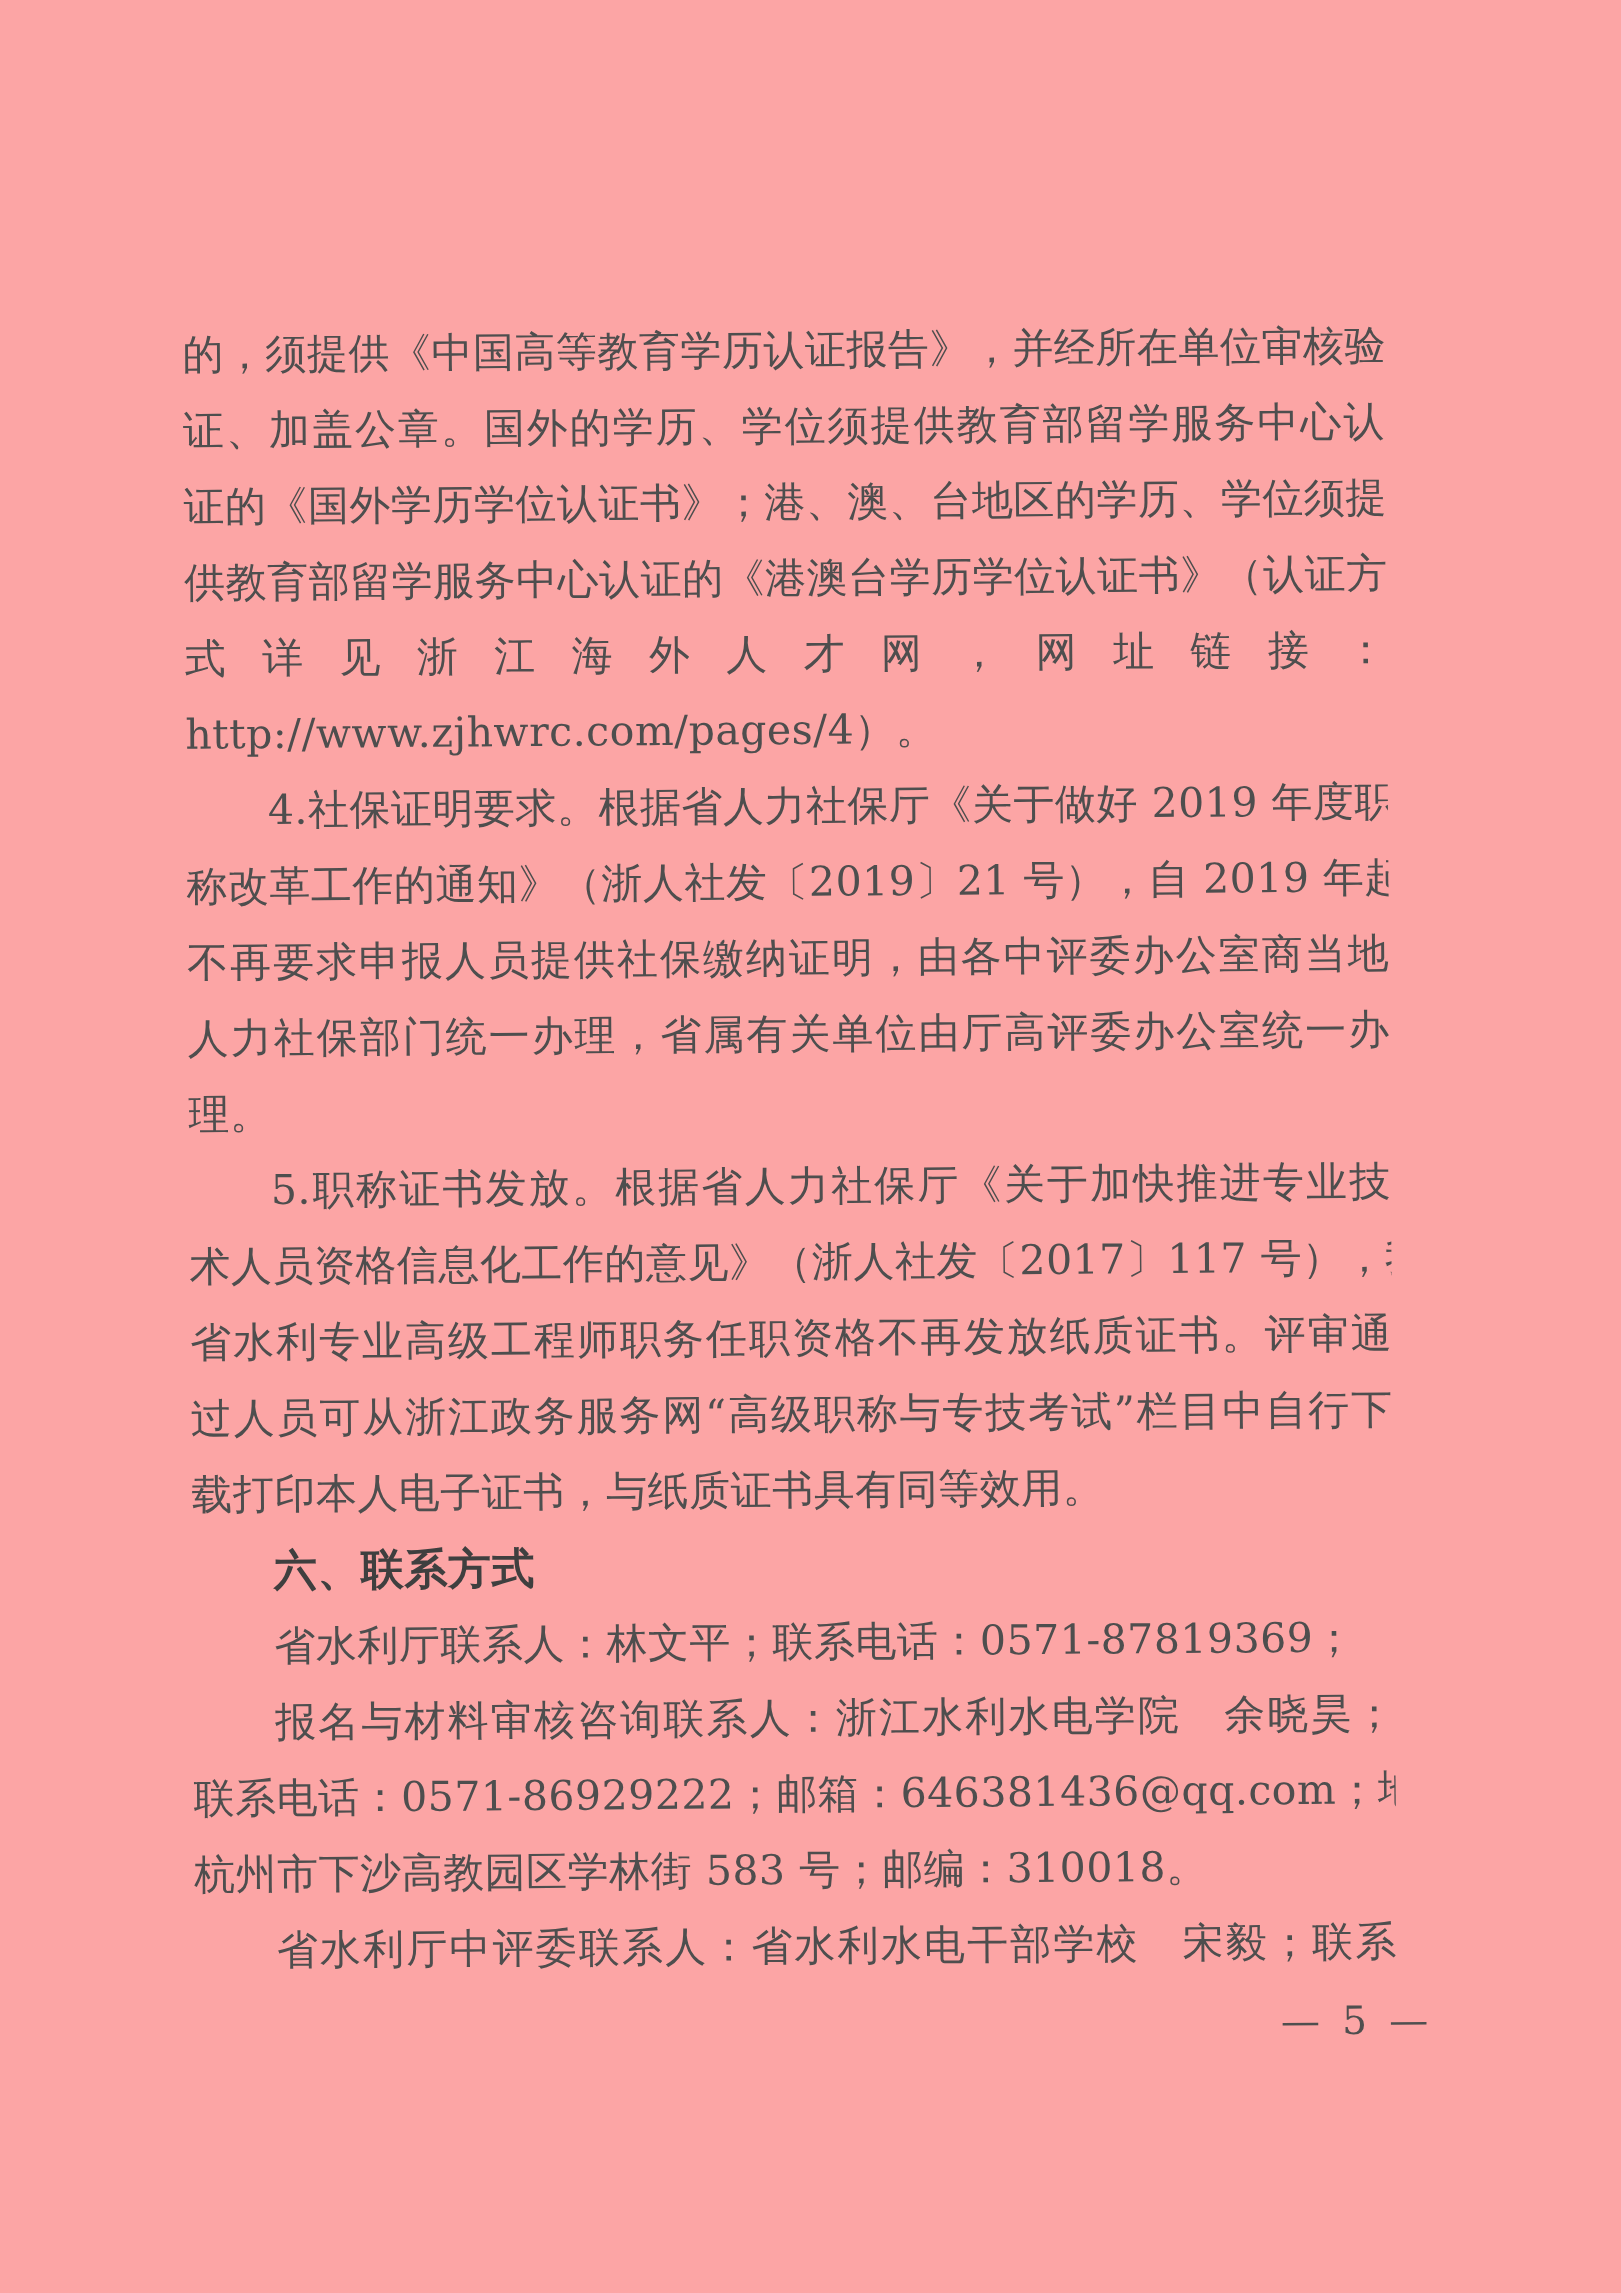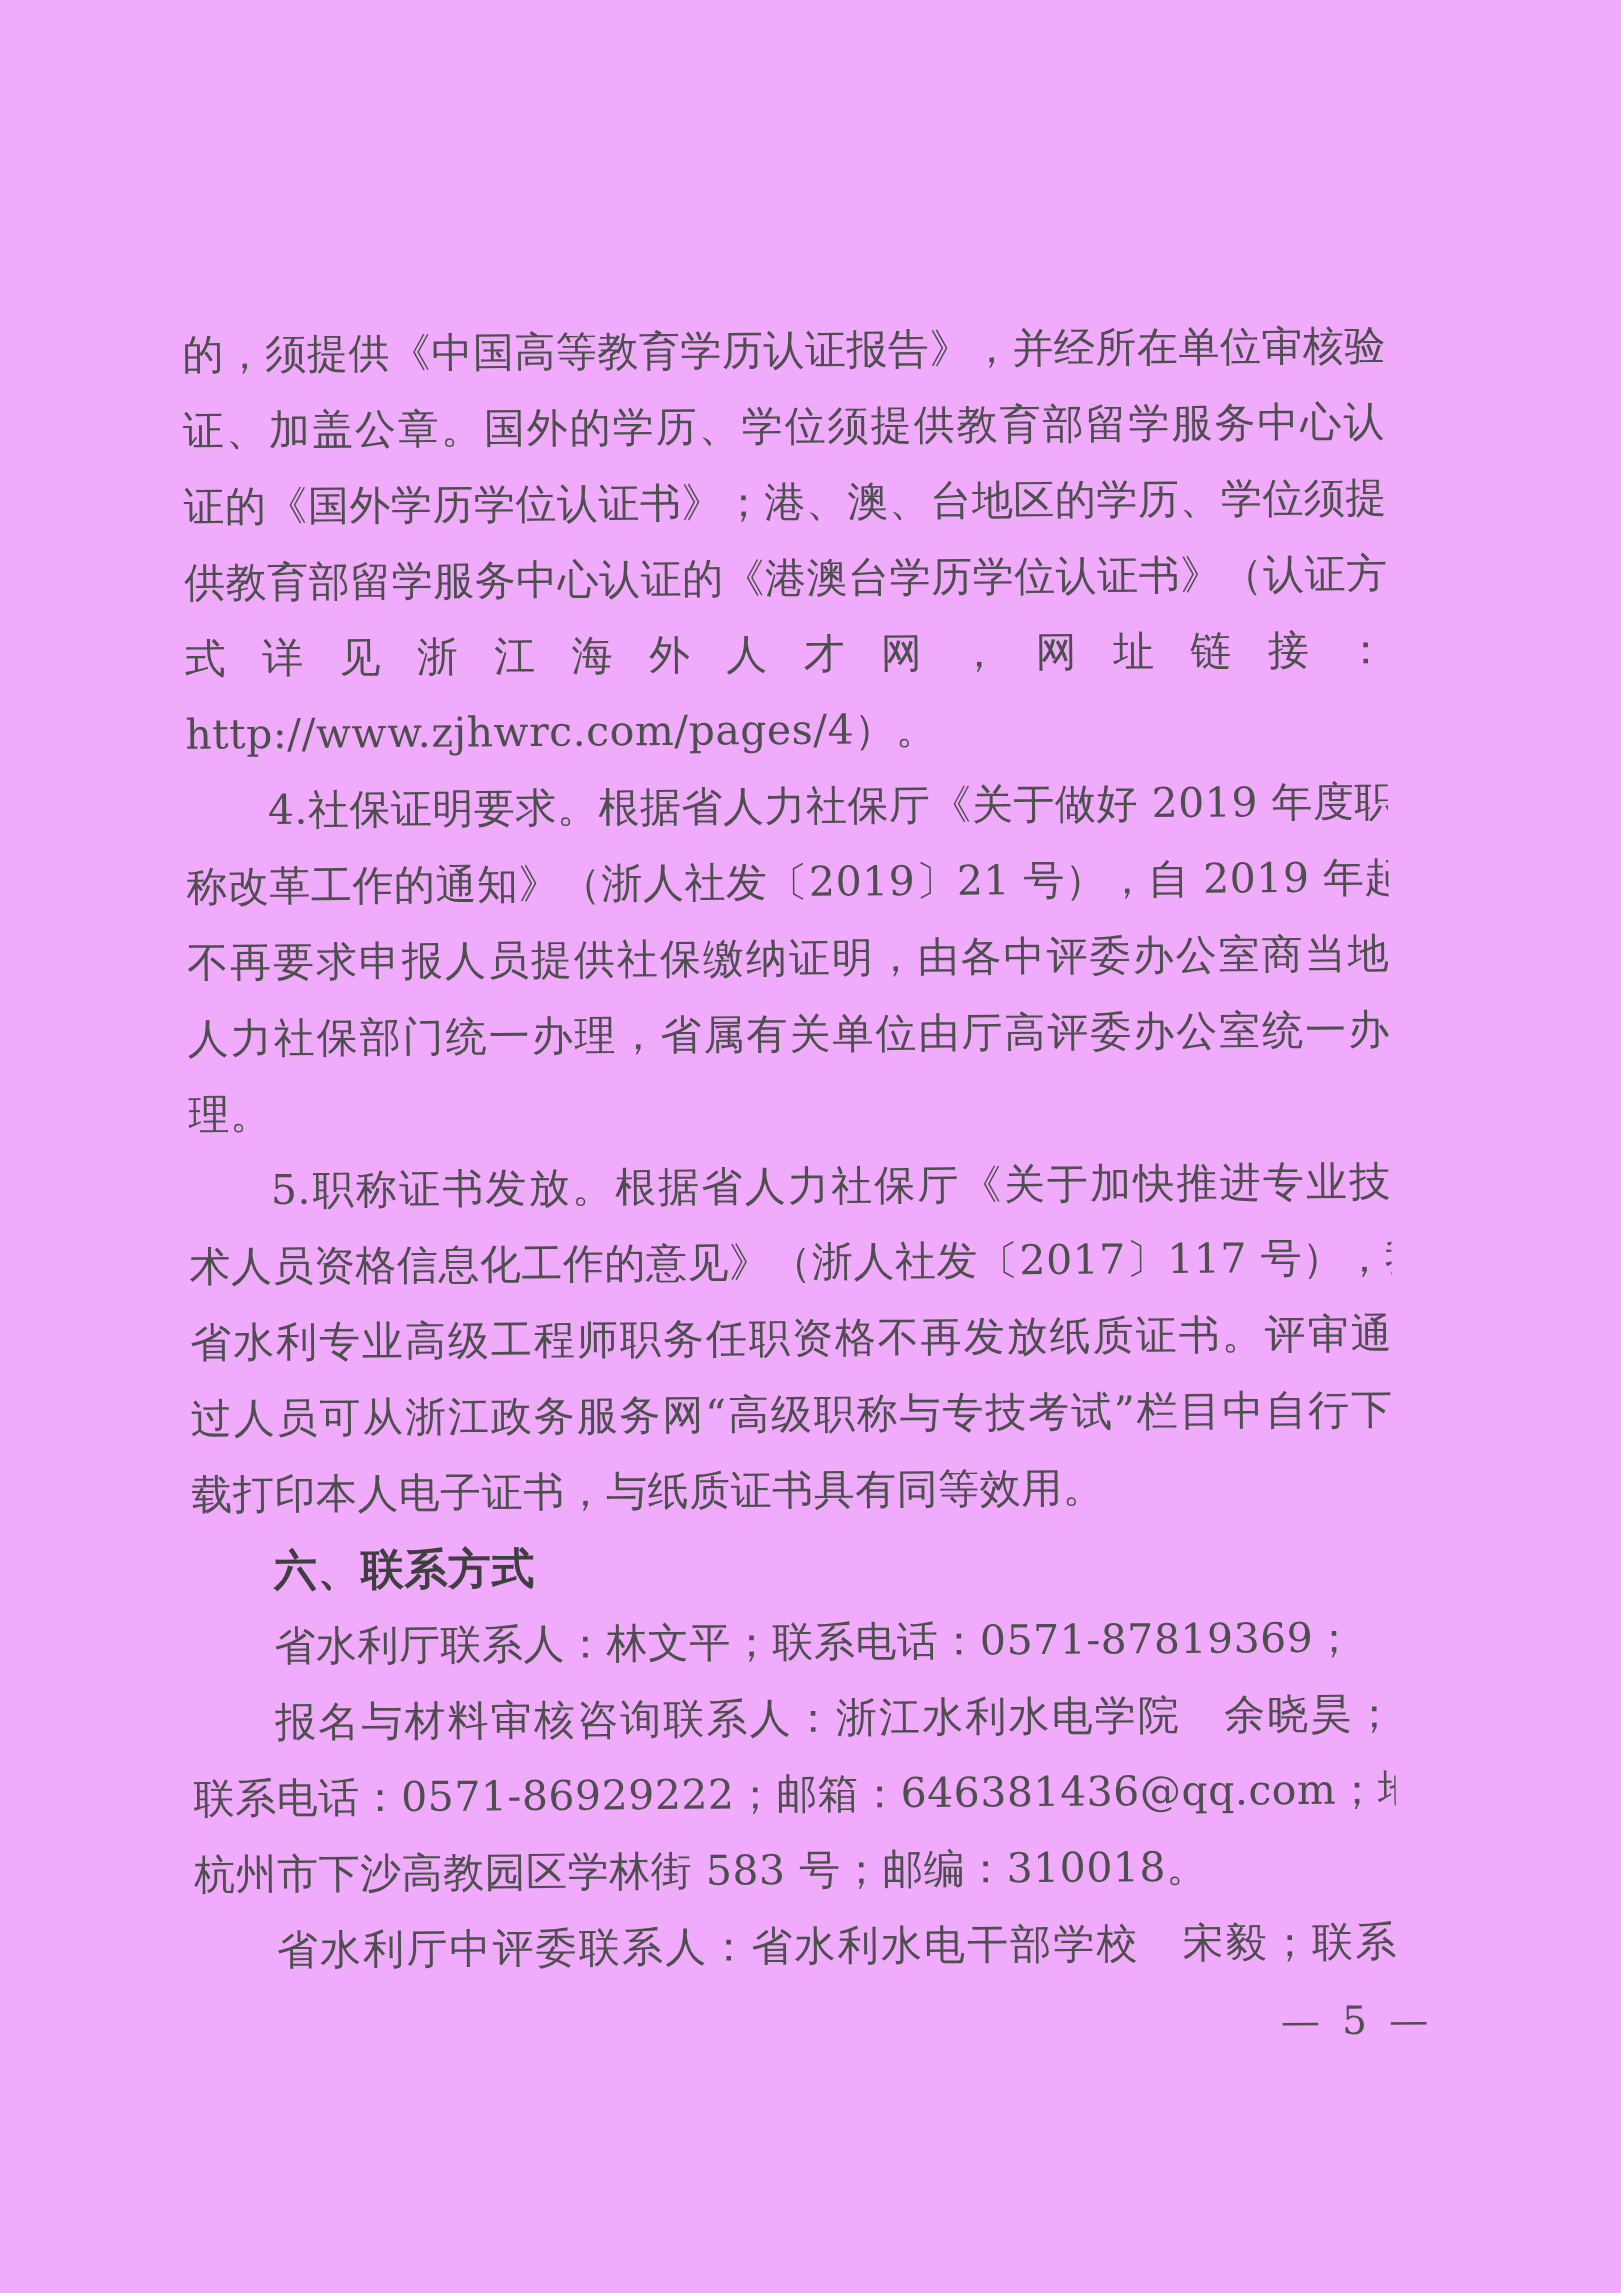--- a/index.html
+++ b/index.html
@@ -1,20 +1,20 @@
 <!DOCTYPE html>
 <html><head>
 <meta charset="utf-8">
 <style>
   html, body { margin: 0; padding: 0; background: #e8e8e8; }
   .page {
     position: relative;
     width: 1621px;
     height: 2294px;
-    background: #f0abfc;
+    background: #fca5a5;
     overflow: hidden;
     font-family: "DejaVu Serif", serif;
     margin: 0 auto;
   }
   .content {
     position: absolute;
     left: 182px;
     top: 312px;
     width: 1202px;
     transform: rotate(-0.45deg);

